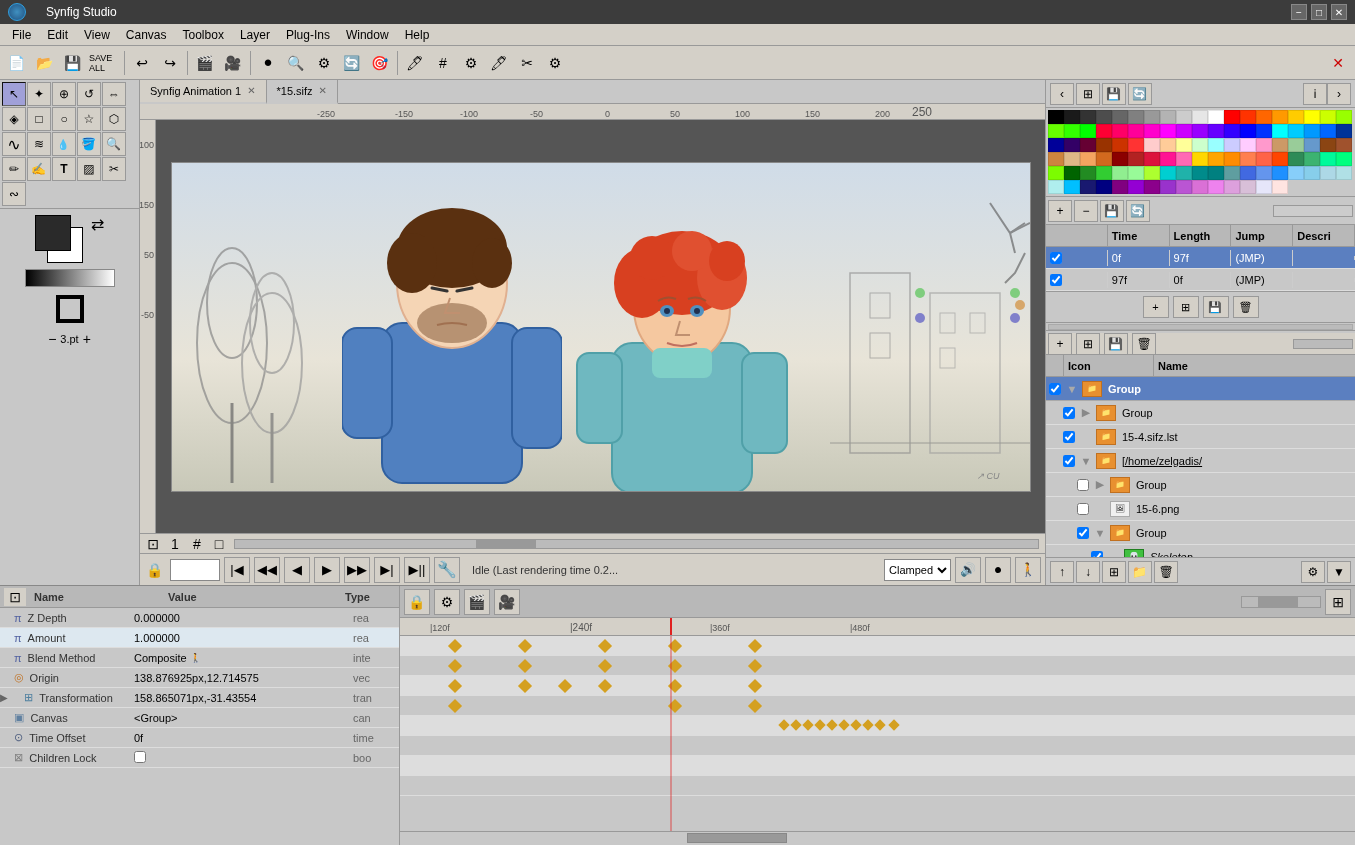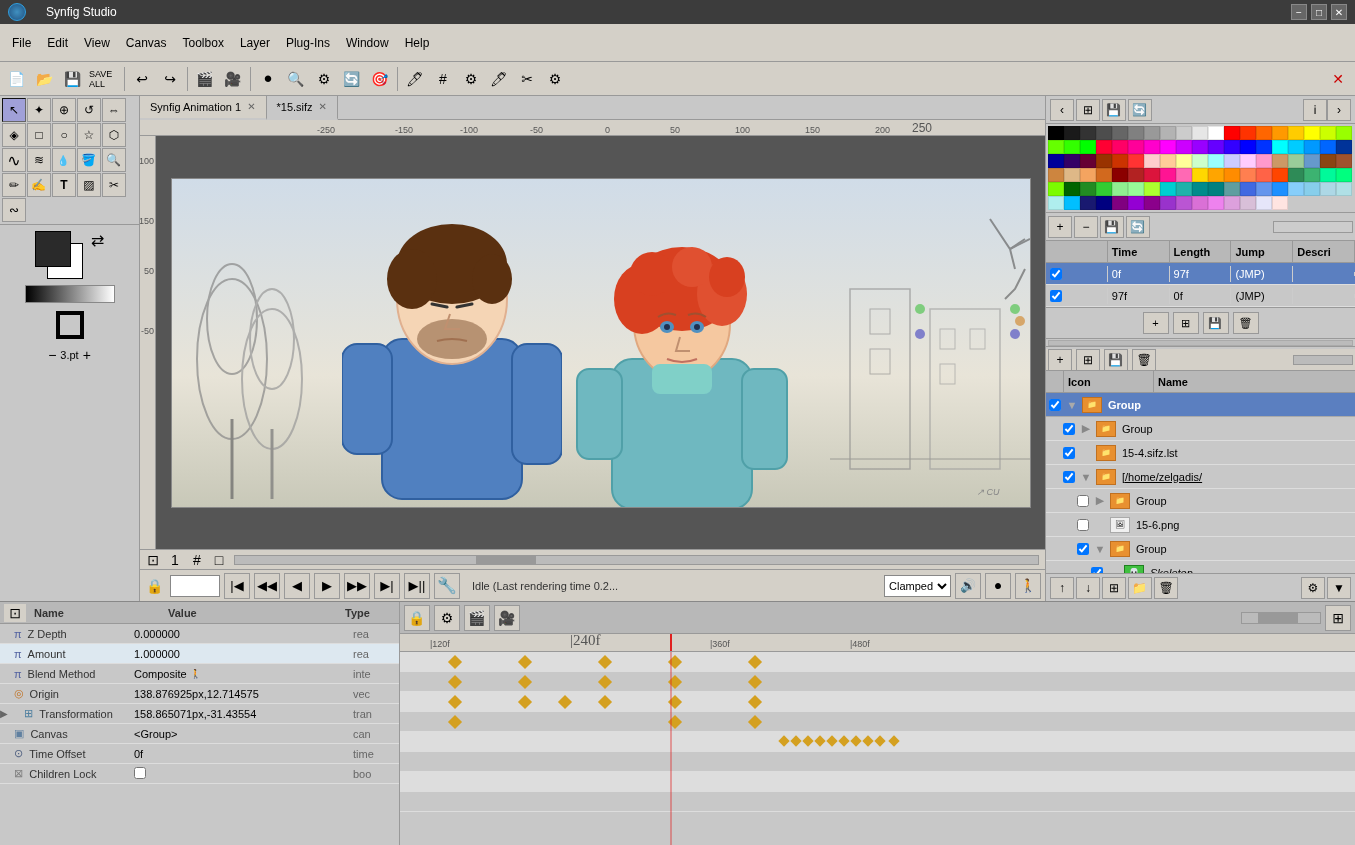--- a/index.html
+++ b/index.html
@@ -5,21 +5,21 @@
     * { margin: 0; padding: 0; box-sizing: border-box; }
     body { width: 1355px; height: 845px; overflow: hidden; background: #c8c8c8; font-family: 'Arial', sans-serif; font-size: 11px; color: #000; }
 
     
     #title-bar { display: flex; align-items: center; background: #3c3c3c; color: #fff; height: 24px; padding: 0 8px; justify-content: space-between; }
     #title-bar .app-name { display: flex; align-items: center; gap: 20px; font-size: 12px; }
     #title-bar .win-controls { display: flex; gap: 4px; }
     #title-bar .win-btn { width: 16px; height: 16px; border: 1px solid #888; background: #666; display: flex; align-items: center; justify-content: center; font-size: 10px; color: #fff; cursor: pointer; }
 
     
-    #menu-bar { display: flex; align-items: center; background: #d4d0c8; height: 38px; padding: 0 4px; border-bottom: 1px solid #999; }
+    #menu-bar { display: flex; align-items: center; background: #d4d0c8; height: 22px; padding: 0 4px; border-bottom: 1px solid #999; }
     #menu-bar .menu-item { padding: 2px 8px; cursor: pointer; font-size: 12px; }
 
     
     #main { display: flex; flex-direction: column; height: calc(845px - 46px); }
 
     
     #toolbar { display: flex; align-items: center; background: #d4d0c8; height: 34px; padding: 2px 4px; border-bottom: 1px solid #999; gap: 2px; flex-shrink: 0; }
     .tb-btn { width: 26px; height: 26px; background: #d4d0c8; border: 1px solid transparent; display: flex; align-items: center; justify-content: center; cursor: pointer; font-size: 14px; }
     .tb-sep { width: 1px; height: 24px; background: #999; margin: 0 2px; }
 
@@ -747,21 +747,21 @@
         <div class="tl-icon-btn">🎥</div>
         <div style="flex:1;"></div>
         <div style="width:80px; height:12px; background:#bbb; border:1px solid #999;">
           <div style="width:40px; height:100%; background:#999; margin-left:20%;"></div>
         </div>
         <div class="tl-icon-btn">⊞</div>
       </div>
 
       <div id="timeline-ruler" style="position:relative; background:#d4d0c8; height:18px; border-bottom:1px solid #999; overflow:hidden;">
         <span style="position:absolute; left:30px; font-size:9px; color:#555; bottom:2px;">|120f</span>
-        <span style="position:absolute; left:170px; font-size:15px; color:#555; bottom:2px;font-family:Liberation Serif, serif;">|240f</span>
+        <span style="position:absolute; left:170px; font-size:10px; color:#555; bottom:2px;">|240f</span>
         <span style="position:absolute; left:310px; font-size:9px; color:#555; bottom:2px;">|360f</span>
         <span style="position:absolute; left:450px; font-size:9px; color:#555; bottom:2px;">|480f</span>
 
         <div style="position:absolute; left:270px; top:0; bottom:0; width:2px; background:#e02020; z-index:10;"></div>
       </div>
 
       <div id="timeline-tracks" style="position:relative; flex:1; overflow:hidden;">
 
         <div style="position:absolute; left:270px; top:0; bottom:0; width:2px; background:#e0202060; z-index:10;"></div>
 

